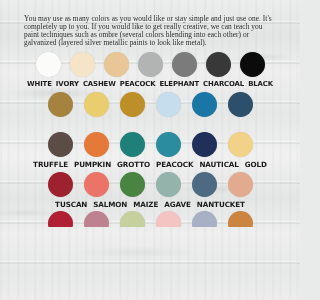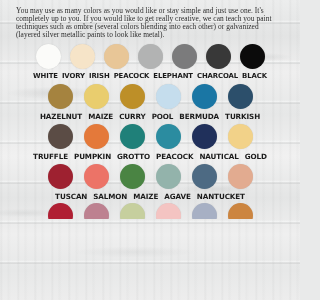--- a/index.html
+++ b/index.html
@@ -51,21 +51,21 @@
       radial-gradient(ellipse 55px 7px at 72% 63%, rgba(160,163,163,0.18), rgba(0,0,0,0) 70%),
       radial-gradient(ellipse 90px 8px at 45% 84%, rgba(165,168,168,0.15), rgba(0,0,0,0) 70%),
       radial-gradient(ellipse 40px 6px at 88% 19%, rgba(158,161,161,0.18), rgba(0,0,0,0) 70%),
       radial-gradient(ellipse 60px 6px at 8% 71%, rgba(158,161,161,0.16), rgba(0,0,0,0) 70%);
   }
 
   #page {
     position: relative;
     z-index: 1;
     width: 300px; height: 300px;
-    padding: 6px;
+    padding: 14px;
   }
 
   
   #intro {
     padding: 1px 10px 0 10px;
     font-family: "Liberation Serif", serif;
     font-size: 7.4px;
     line-height: 8.05px;
     color: #2d2d2d;
     text-align: left;
@@ -137,43 +137,35 @@
           <div class="dot" style="background-color: rgb(246, 228, 200);"></div>
           <div class="dot" style="background-color: rgb(232, 198, 151);"></div>
           <div class="dot" style="background-color: rgb(178, 179, 179);"></div>
           <div class="dot" style="background-color: rgb(123, 123, 124);"></div>
           <div class="dot" style="background-color: rgb(56, 56, 56);"></div>
           <div class="dot" style="background-color: rgb(11, 11, 11);"></div>
         </div>
         <div class="labels">
           <div class="label">WHITE</div>
           <div class="label">IVORY</div>
-          <div class="label">IRISH</div>
+          <div class="label">CASHEW</div>
           <div class="label">PEACOCK</div>
           <div class="label">ELEPHANT</div>
           <div class="label">CHARCOAL</div>
           <div class="label">BLACK</div>
         </div>
       </div>
       <div class="swatch-row">
         <div class="dots">
           <div class="dot" style="background-color: rgb(165, 131, 63);"></div>
           <div class="dot" style="background-color: rgb(233, 205, 110);"></div>
           <div class="dot" style="background-color: rgb(189, 143, 40);"></div>
           <div class="dot" style="background-color: rgb(197, 221, 237);"></div>
           <div class="dot" style="background-color: rgb(26, 118, 164);"></div>
           <div class="dot" style="background-color: rgb(44, 79, 107);"></div>
-        </div>
-        <div class="labels">
-          <div class="label">HAZELNUT</div>
-          <div class="label">MAIZE</div>
-          <div class="label">CURRY</div>
-          <div class="label">POOL</div>
-          <div class="label">BERMUDA</div>
-          <div class="label">TURKISH</div>
         </div>
       </div>
       <div class="swatch-row">
         <div class="dots">
           <div class="dot" style="background-color: rgb(91, 76, 69);"></div>
           <div class="dot" style="background-color: rgb(228, 121, 58);"></div>
           <div class="dot" style="background-color: rgb(31, 128, 121);"></div>
           <div class="dot" style="background-color: rgb(43, 140, 160);"></div>
           <div class="dot" style="background-color: rgb(32, 48, 91);"></div>
           <div class="dot" style="background-color: rgb(242, 210, 137);"></div>

